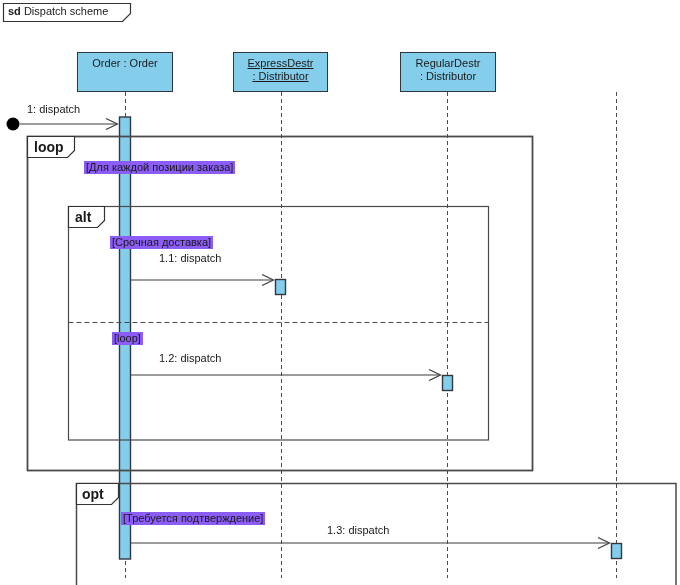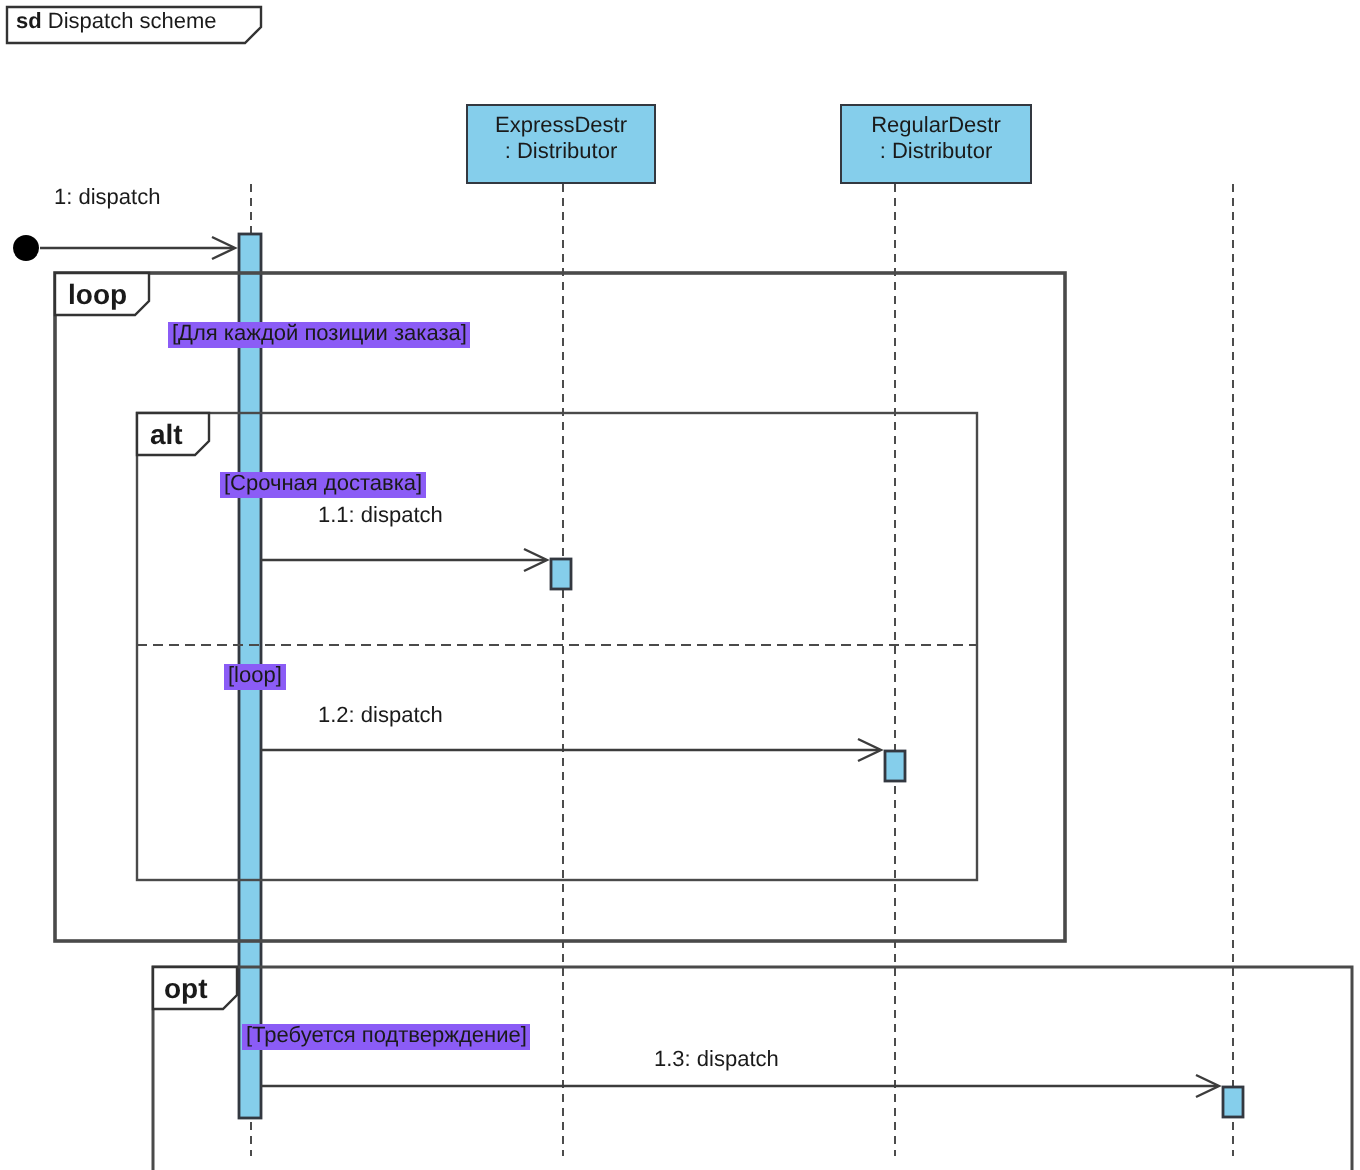--- a/index.html
+++ b/index.html
@@ -64,36 +64,40 @@
 
     <line class="msg-line" x1="130.5" y1="375" x2="440" y2="375"></line>
     <polyline class="msg-line" points="429,369.5 440.5,375 429,380.5"></polyline>
 
     <line class="msg-line" x1="130.5" y1="543" x2="609" y2="543"></line>
     <polyline class="msg-line" points="598,537.5 609.5,543 598,548.5"></polyline>
   </svg>
 
   <div class="title-lbl"><span class="b">sd</span>&nbsp;<span>Dispatch scheme</span></div>
 
-  <div class="head" style="left:233px; width:95px;">
+  <div class="head" style="left:77px;  width:96px;">
+    <div>Order : Order</div>
+    <div></div>
+  </div>
+  <div class="head" style="left:233px; width:95px;text-decoration:underline;">
     <div>ExpressDestr</div>
     <div>: Distributor</div>
   </div>
-  <div class="head" style="left:420px; width:96px;">
+  <div class="head" style="left:400px; width:96px;">
     <div>RegularDestr</div>
     <div>: Distributor</div>
   </div>
 
   <div class="kw" style="left:34px; top:139px;">loop</div>
   <div class="kw" style="left:75px; top:209px;">alt</div>
   <div class="kw" style="left:82px; top:486px;">opt</div>
 
   <div class="lbl wbg" style="left:84px;  top:161px;">[Для каждой позиции заказа]</div>
   <div class="lbl wbg" style="left:110px; top:236px;">[Срочная доставка]</div>
   <div class="lbl wbg" style="left:112px; top:332px;">[loop]</div>
   <div class="lbl wbg" style="left:121px; top:512px;">[Требуется подтверждение]</div>
 
-  <div class="lbl" style="left:27px;  top:93px;">1: dispatch</div>
+  <div class="lbl" style="left:27px;  top:103px;">1: dispatch</div>
   <div class="lbl" style="left:159px; top:252px;">1.1: dispatch</div>
   <div class="lbl" style="left:159px; top:352px;">1.2: dispatch</div>
   <div class="lbl" style="left:327px; top:524px;">1.3: dispatch</div>
 
 </div>
 
 </body></html>

